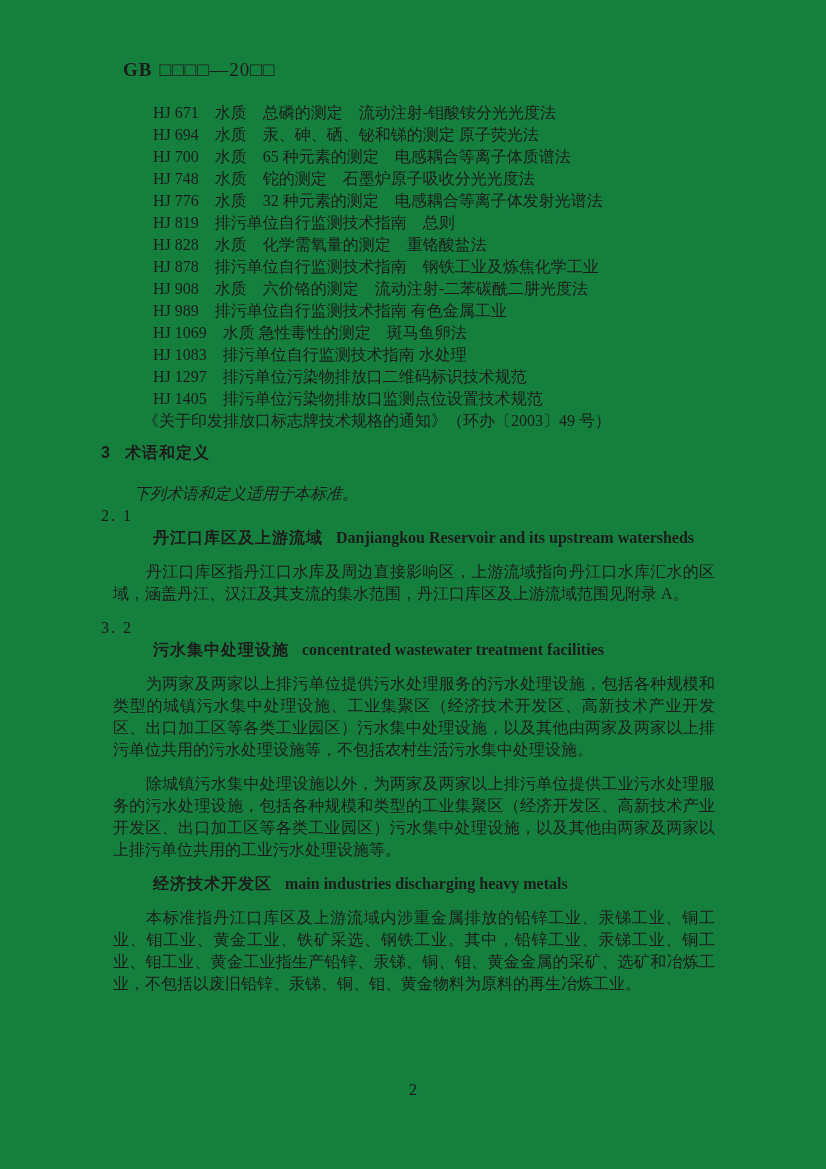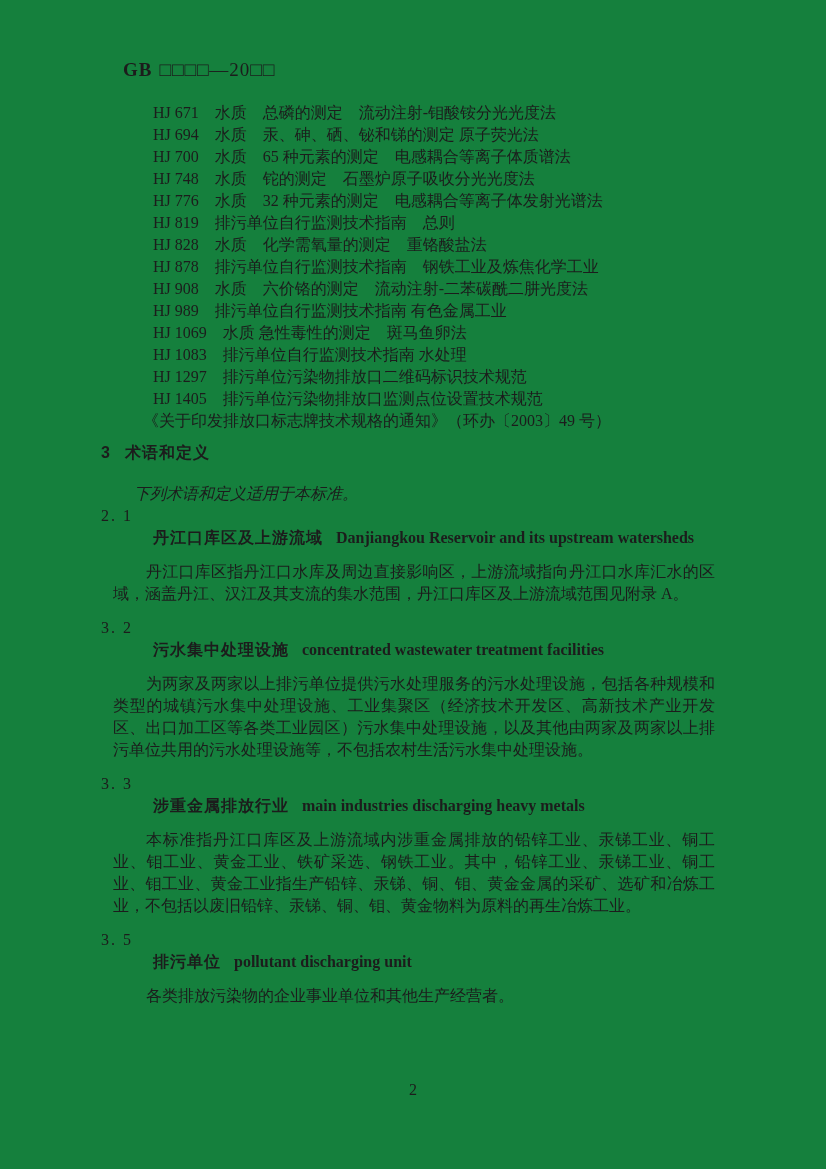--- a/index.html
+++ b/index.html
@@ -96,35 +96,28 @@
 
     <div class="term-block">
       <div class="term-id">3. 2</div>
       <div class="term-heading">
         <span class="term-zh">污水集中处理设施</span><span class="term-en">concentrated wastewater treatment facilities</span>
       </div>
       <p class="term-def">为两家及两家以上排污单位提供污水处理服务的污水处理设施，包括各种规模和类型的城镇污水集中处理设施、工业集聚区（经济技术开发区、高新技术产业开发区、出口加工区等各类工业园区）污水集中处理设施，以及其他由两家及两家以上排污单位共用的污水处理设施等，不包括农村生活污水集中处理设施。</p>
     </div>
 
     <div class="term-block">
-      <div class="term-id">3. 3</div>
+      <p class="term-def">除城镇污水集中处理设施以外，为两家及两家以上排污单位提供工业污水处理服务的污水处理设施，包括各种规模和类型的工业集聚区（经济开发区、高新技术产业开发区、出口加工区等各类工业园区）污水集中处理设施，以及其他由两家及两家以上排污单位共用的工业污水处理设施等。</p>
     </div>
 
     <div class="term-block">
       <div class="term-heading">
-        <span class="term-zh">涉重金属排放行业</span><span class="term-en">main industries discharging heavy metals</span>
+        <span class="term-zh">经济技术开发区</span><span class="term-en">main industries discharging heavy metals</span>
       </div>
       <p class="term-def">本标准指丹江口库区及上游流域内涉重金属排放的铅锌工业、汞锑工业、铜工业、钼工业、黄金工业、铁矿采选、钢铁工业。其中，铅锌工业、汞锑工业、铜工业、钼工业、黄金工业指生产铅锌、汞锑、铜、钼、黄金金属的采矿、选矿和冶炼工业，不包括以废旧铅锌、汞锑、铜、钼、黄金物料为原料的再生冶炼工业。</p>
     </div>
 
-    <div class="term-block">
-      <div class="term-id">3. 5</div>
-      <div class="term-heading">
-        <span class="term-zh">排污单位</span><span class="term-en">pollutant discharging unit</span>
-      </div>
-      <p class="term-def">各类排放污染物的企业事业单位和其他生产经营者。</p>
-    </div>
 
   </div>
 
   <div class="page-number">2</div>
 
 </div>
 
 </body></html>

